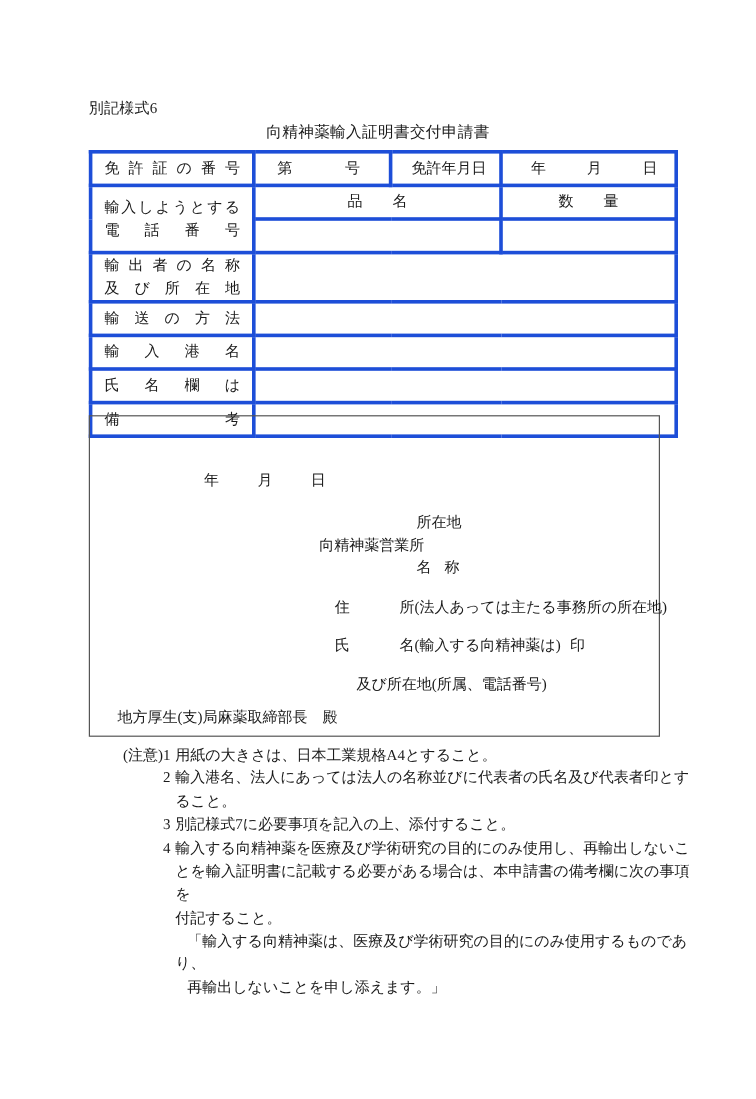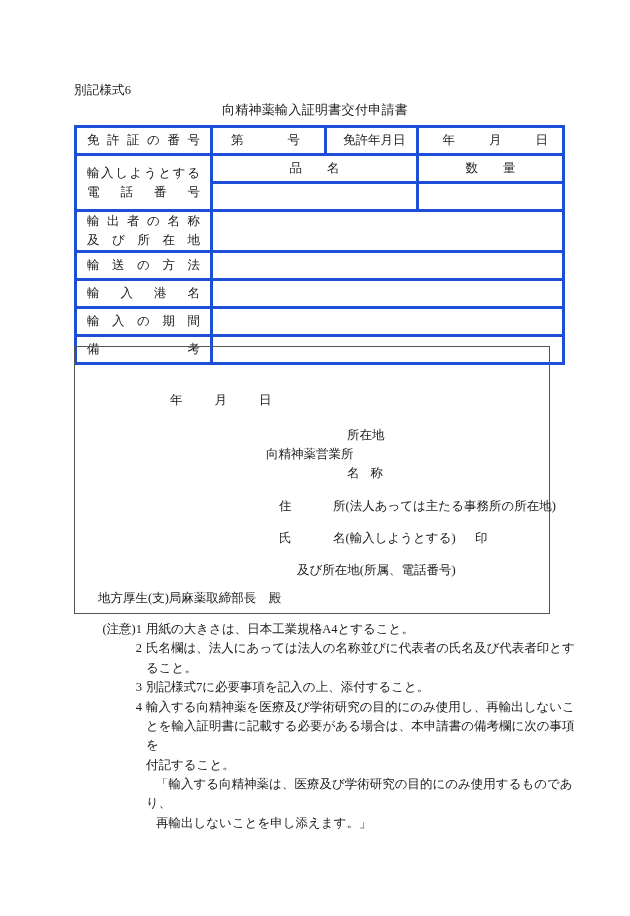--- a/index.html
+++ b/index.html
@@ -265,21 +265,21 @@
 
     <tr>
       <td class="lbl row-h">
         <span class="spread">輸入港名</span>
       </td>
       <td class="row-h" colspan="3"></td>
     </tr>
 
     <tr>
       <td class="lbl row-h">
-        <span class="spread">輸入の期間</span>
+        <span class="spread">氏名欄は</span>
       </td>
       <td class="row-h" colspan="3"></td>
     </tr>
 
     <tr>
       <td class="lbl row-h">
         <span class="spread">備考</span>
       </td>
       <td class="row-h" colspan="3"></td>
     </tr>
@@ -305,38 +305,38 @@
       </div>
     </div>
 
     <div class="addr-row r-juusho">
       <span class="k">住</span>
       <span>所(法人あっては主たる事務所の所在地)</span>
     </div>
 
     <div class="addr-row r-shimei">
       <span class="k">氏</span>
-      <span>名(輸入しようとする)</span>
+      <span>名(輸入する向精神薬は)</span>
     </div>
     <div class="seal r-shimei">印</div>
 
     <div class="tantou">及び所在地(所属、電話番号)</div>
 
     <div class="addressee">地方厚生(支)局麻薬取締部長　殿</div>
   </div>
 
   <div class="notes">
     <div class="note-item">
       <span class="note-head"><span>(注意)</span><span>1</span></span>
       <span class="note-body">用紙の大きさは、日本工業規格A4とすること。</span>
     </div>
 
     <div class="note-item">
       <span class="note-head">2</span>
-      <span class="note-body">氏名欄は、法人にあっては法人の名称並びに代表者の氏名及び代表者印とす</span>
+      <span class="note-body">輸入港名、法人にあっては法人の名称並びに代表者の氏名及び代表者印とす</span>
       <span class="note-body cont">ること。</span>
     </div>
 
     <div class="note-item">
       <span class="note-head">3</span>
       <span class="note-body">別記様式7に必要事項を記入の上、添付すること。</span>
     </div>
 
     <div class="note-item">
       <span class="note-head">4</span>

